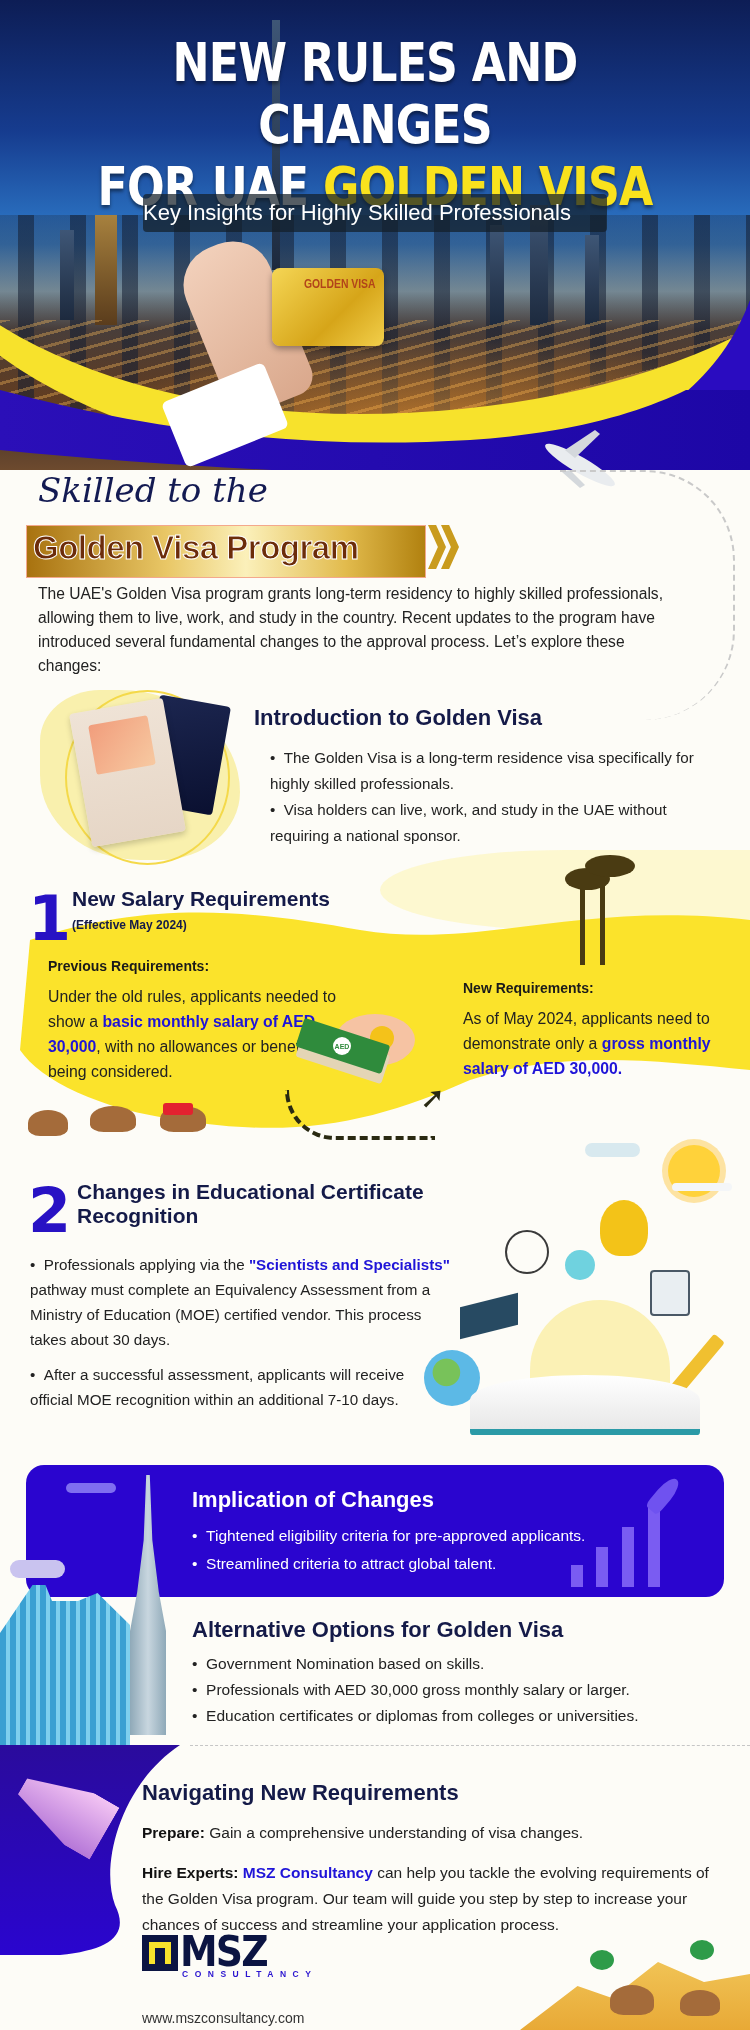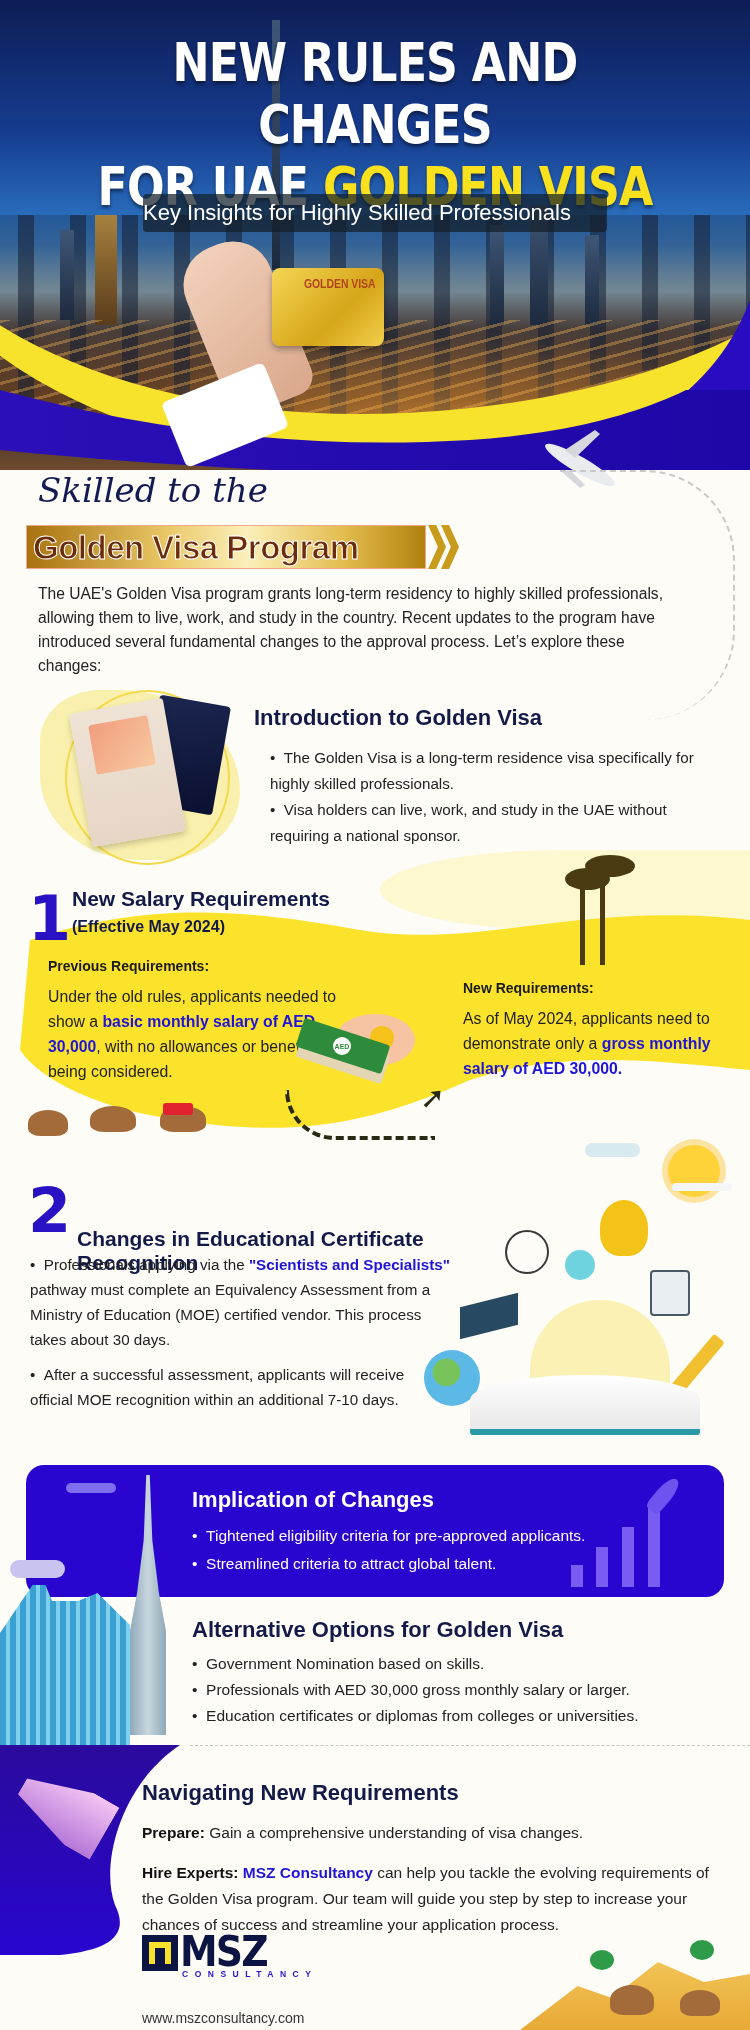--- a/index.html
+++ b/index.html
@@ -24,41 +24,41 @@
   .gv-card { left: 272px; top: 268px; width: 112px; height: 78px; border-radius: 8px; background: linear-gradient(135deg,#f5d655,#d6a519 60%,#f2cf4b); box-shadow: 0 3px 6px rgba(0,0,0,.35); }
   .gv-card span { position: absolute; right: 8px; top: 8px; font-size: 13px; font-weight: bold; color: #b2441a; transform: scaleX(.8); transform-origin: right; }
   .swoosh-yellow { left: -120px; top: 120px; width: 1050px; height: 340px; border-radius: 0 0 60% 50% / 0 0 100% 100%; border-bottom: 46px solid #f7e22c; border-right: 40px solid #f7e22c; }
   .swoosh-blue { left: 0; top: 390px; width: 750px; height: 90px; background: linear-gradient(90deg,#2b0fb8,#1d07a6); clip-path: path('M0 0 C 150 40 300 60 470 50 C 620 40 700 0 750 -40 L 750 90 C 600 90 300 90 0 60 Z'); }
   .blue-right { left: 560px; top: 300px; width: 190px; height: 260px; background: #2a0cc0; clip-path: path('M190 0 L190 260 C 150 200 120 160 0 170 C 100 120 160 80 190 0 Z'); }
   .plane { left: 510px; top: 410px; width: 110px; height: 80px; }
   .dash-path { left: 560px; top: 470px; width: 175px; height: 250px; border-right: 2px dashed #c9c9c9; border-top: 2px dashed #c9c9c9; border-radius: 0 90px 90px 0; }
 
   
   .script { left: 38px; top: 470px; font-family: "DejaVu Serif", serif; font-style: italic; font-size: 34px; color: #131a52; }
-  .gv-banner { left: 26px; top: 525px; width: 400px; height: 44px; background: linear-gradient(90deg,#a8720f 0%,#e9c766 35%,#fbf0ba 55%,#e2bb4d 80%,#b1810f 100%); border: 1px solid #f4a88c; }
+  .gv-banner { left: 26px; top: 525px; width: 400px; height: 53px; background: linear-gradient(90deg,#a8720f 0%,#e9c766 35%,#fbf0ba 55%,#e2bb4d 80%,#b1810f 100%); border: 1px solid #f4a88c; }
   .gv-banner span { position: absolute; left: 6px; top: 0; font-size: 33px; line-height: 44px; font-weight: bold; color: #6c2c0a; -webkit-text-stroke: 1px #fff; letter-spacing: -0.5px; }
   .chev { top: 525px; width: 18px; height: 44px; background: #c99b1d; clip-path: polygon(0 0,45% 0,100% 50%,45% 100%,0 100%,55% 50%); }
   .intro-p { left: 38px; top: 582px; width: 640px; font-size: 15.6px; line-height: 24px; color: #222; }
 
   
   .uae-blob { left: 40px; top: 690px; width: 200px; height: 170px; background: #f8ec9a; border-radius: 30% 60% 40% 50%; opacity: .8; }
   .ring { left: 65px; top: 690px; width: 165px; height: 175px; border: 2px solid #f4d94a; border-radius: 50%; }
   .passport-dark { left: 150px; top: 700px; width: 72px; height: 110px; background: linear-gradient(160deg,#1c2650,#0a1030); transform: rotate(10deg); border-radius: 4px; }
   .passport-open { left: 80px; top: 705px; width: 95px; height: 135px; background: linear-gradient(180deg,#efe3d6,#e6d6c6); transform: rotate(-10deg); border-radius: 4px; box-shadow: 0 3px 6px rgba(0,0,0,.2); }
   .passport-card { left: 92px; top: 720px; width: 60px; height: 50px; background: linear-gradient(135deg,#f19d7c,#f7c9a1); transform: rotate(-10deg); border-radius: 3px; }
   .h-intro { left: 254px; top: 705px; font-size: 22px; font-weight: bold; color: #141a48; }
   .intro-list { left: 270px; top: 745px; width: 460px; font-size: 15.2px; line-height: 26px; color: #222; }
   .intro-list li { list-style: none; }
 
   
   .yellow-zone { left: 0; top: 880px; width: 750px; height: 270px; background: #fbe32b; clip-path: path('M30 60 C 150 20 250 30 360 50 C 480 70 580 20 750 40 L 750 190 C 650 180 560 170 470 200 C 380 240 300 260 180 240 C 100 230 40 200 20 170 Z'); }
   .yellow-fade { left: 380px; top: 850px; width: 370px; height: 80px; background: #fdf4b0; border-radius: 50% 0 0 50%; opacity: .55; }
   .num { font-weight: bold; color: #2812c4; font-size: 62px; line-height: 62px; font-family: "DejaVu Sans", sans-serif; }
   .h1 { font-size: 21px; font-weight: bold; color: #141a48; }
-  .sub1 { font-size: 16px; font-weight: bold; color: #141a48; }
+  .sub1 { font-size: 12px; font-weight: bold; color: #141a48; }
   .req-title { font-size: 14px; font-weight: bold; color: #1a1a1a; }
   .req-text { font-size: 15.8px; line-height: 25px; color: #222; }
   .hl { color: #1f14d8; font-weight: bold; }
   .palm { background: #4a3b12; }
   .money { left: 290px; top: 1010px; width: 125px; height: 80px; }
   .camel { width: 40px; height: 26px; background: #a46b3a; border-radius: 50% 50% 30% 30%; }
   .arrow-dash { left: 285px; top: 1090px; width: 150px; height: 50px; border-bottom: 4px dashed #2a2a12; border-left: 4px dashed #2a2a12; border-radius: 0 0 0 60px; }
 
   
   .sun { left: 668px; top: 1145px; width: 52px; height: 52px; border-radius: 50%; background: #ffd23a; box-shadow: 0 0 0 6px #fde3a2; }
@@ -186,21 +186,21 @@
 <div class="abs camel" style="left:28px;top:1110px;"></div>
 <div class="abs camel" style="left:90px;top:1106px;width:46px;"></div>
 <div class="abs camel" style="left:160px;top:1106px;width:46px;"></div>
 <div class="abs" style="left:163px;top:1103px;width:30px;height:12px;background:#e3222f;border-radius:3px;"></div>
 
 <div class="abs cloud" style="left:585px;top:1143px;width:55px;height:14px;"></div>
 <div class="abs sun"></div>
 <div class="abs" style="left:672px;top:1183px;width:60px;height:8px;background:#f4f6f8;border-radius:4px;"></div>
 
 <div class="abs num" style="left:28px;top:1180px;">2</div>
-<div class="abs h1" style="left:77px;top:1180px;margin-top:47px;">
+<div class="abs h1" style="left:77px;top:1180px;">
     <div>Changes in Educational Certificate</div>
     <div>Recognition</div>
   </div>
 
 <p class="abs req-text" style="left:30px;top:1252px;width:430px;font-size:15.2px;">• &nbsp;<span>Professionals applying via the </span><span class="hl">"Scientists and Specialists"</span><span> pathway must complete an Equivalency Assessment from a Ministry of Education (MOE) certified vendor. This process takes about 30 days.</span></p>
 <p class="abs req-text" style="left:30px;top:1362px;width:380px;font-size:15.2px;">• &nbsp;<span>After a successful assessment, applicants will receive official MOE recognition within an additional 7-10 days.</span></p>
 
 <div class="abs halo"></div>
 <div class="abs bulb"></div>
 <div class="abs atom"></div>

